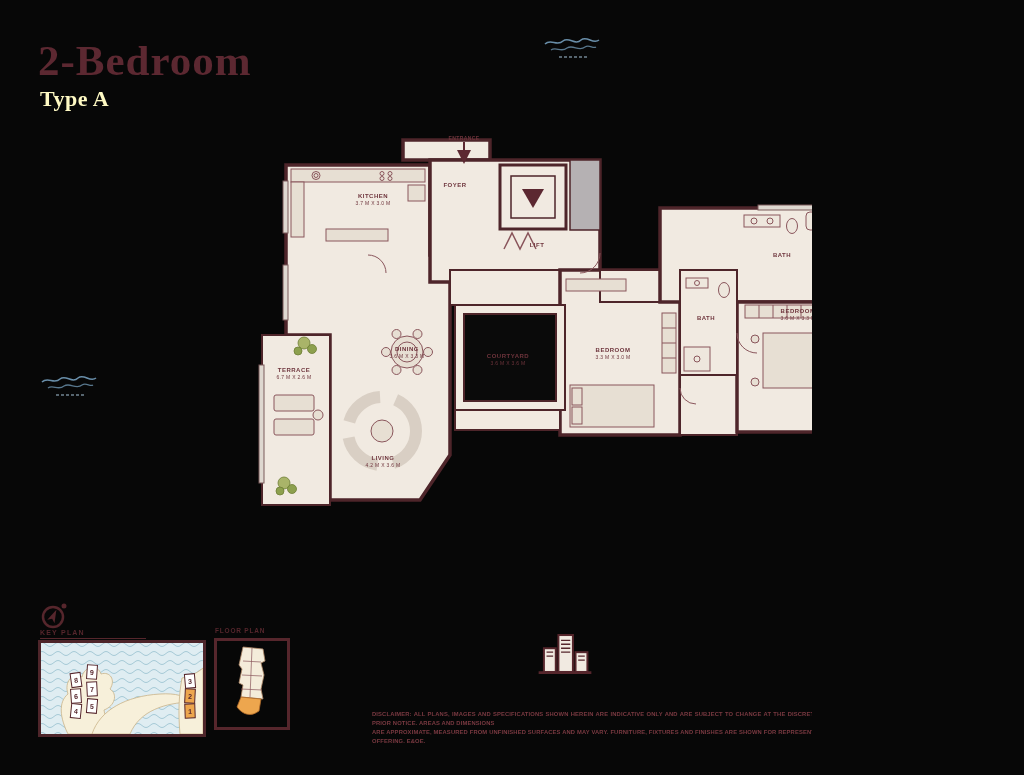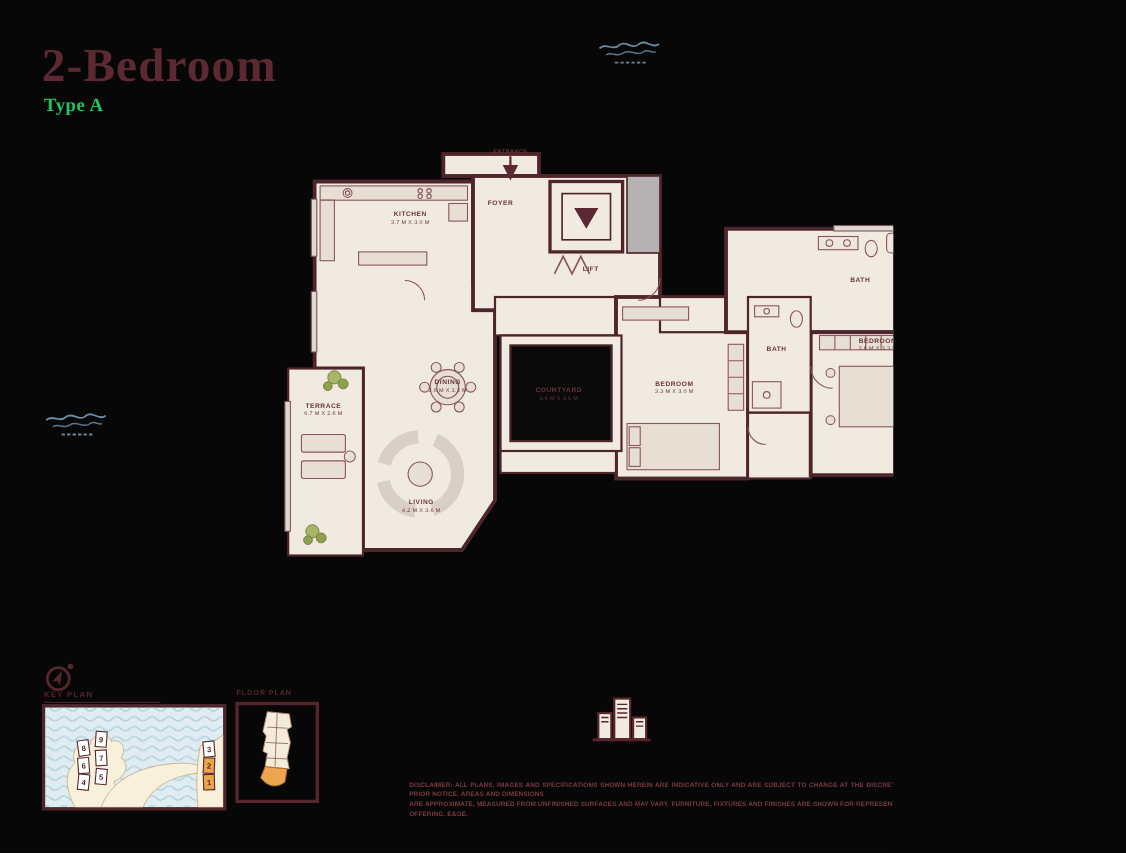--- a/index.html
+++ b/index.html
@@ -3,22 +3,22 @@
 <meta charset="utf-8">
 <style>
   html,body{margin:0;padding:0;background:#070707;}
   #stage{position:relative;width:812px;height:775px;background:#070707;overflow:hidden;
          font-family:"Liberation Sans",sans-serif;text-decoration:underline;}
   .abs{position:absolute;}
 
   
   #title{left:38px;top:38px;color:#5c2831;font-family:"Liberation Serif",serif;
          font-weight:700;font-size:43px;letter-spacing:1px;line-height:46px;}
-  #subtitle{left:40px;top:86px;color:#22c55e;font-family:"Liberation Serif",serif;
-            font-weight:700;font-size:17px;letter-spacing:.5px;}
+  #subtitle{left:40px;top:86px;color:#fef9c3;font-family:"Liberation Serif",serif;
+            font-weight:700;font-size:22px;letter-spacing:.5px;}
 
   
   #plan{left:258px;top:133px;width:630px;height:385px;}
   .room-label{position:absolute;transform:translate(-50%,-50%);text-align:center;
               color:#6e343c;white-space:nowrap;pointer-events:none;}
   .room-label .rname{display:block;font-size:6px;font-weight:700;letter-spacing:.5px;}
   .room-label .rdims{display:block;font-size:5px;font-weight:400;letter-spacing:.3px;margin-top:1px;}
   #entrance-label{left:206px;top:2px;transform:translate(-50%,0);font-size:5px;font-weight:700;
                   color:#6e343c;letter-spacing:.4px;}
 

